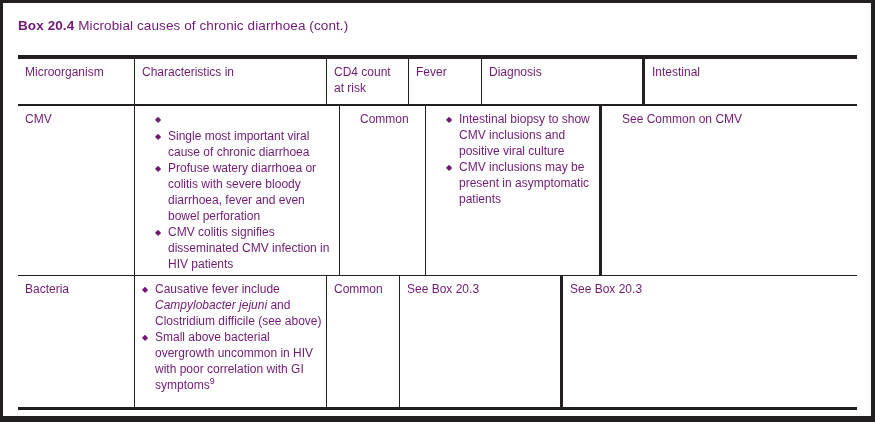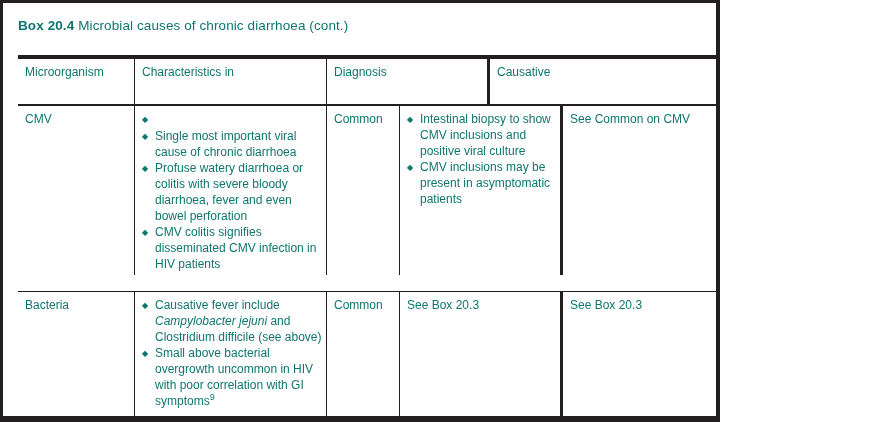--- a/index.html
+++ b/index.html
@@ -2,30 +2,30 @@
 <html><head>
 <meta charset="utf-8">
 <style>
   html, body {
     margin: 0;
     padding: 0;
     background: #ffffff;
   }
   #page {
     position: relative;
-    width: 720px;
+    width: 875px;
     height: 422px;
     box-sizing: border-box;
     background: #ffffff;
     border-style: solid;
     border-color: #231f20;
     border-width: 3px 4px 6px 3px;
     overflow: hidden;
     font-family: "Liberation Sans", sans-serif;
-    color: #0f766e;
+    color: #701a75;
   }
   #box-title {
     margin: 14px 0 0 15px;
     font-size: 13.5px;
     line-height: 17px;
     letter-spacing: 0.1px;
   }
   #box-title .bold { font-weight: bold; }
 
   #box-table {
@@ -36,22 +36,22 @@
     border-bottom: 3px solid #231f20;
     font-size: 12px;
     line-height: 16px;
   }
   .trow { display: flex; align-items: stretch; }
   .trow.header {
     border-top: 4px solid #231f20;
     border-bottom: 2px solid #231f20;
     min-height: 45px;
   }
-  .trow.body + .trow.body { border-top: 1.5px solid #231f20; margin-top: 16px; }
-  .trow.r0 { min-height: 167px; }
+  .trow.body + .trow.body { border-top: 1.5px solid #231f20; }
+  .trow.r0 { min-height: 167px; gap: 13px; }
   .trow.r1 { min-height: 131px; }
 
   .cell {
     box-sizing: border-box;
     padding: 5px 4px 3px 7px;
     border-right: 1.2px solid #231f20;
     overflow: hidden;
   }
   .cell.c0 { width: 117px; }
   .cell.c1 { width: 192px; }
@@ -82,25 +82,32 @@
   </div>
 
   <div id="box-table">
     <div class="trow header">
         <div class="cell c0">
           <div>Microorganism</div>
         </div>
         <div class="cell c1">
           <div>Characteristics in</div>
         </div>
+        <div class="cell c2">
+          <div>CD4 count</div>
+          <div>at risk</div>
+        </div>
+        <div class="cell c3">
+          <div>Fever</div>
+        </div>
         <div class="cell c4">
           <div>Diagnosis</div>
         </div>
         <div class="cell c5">
-          <div>Causative</div>
+          <div>Intestinal</div>
         </div>
       </div>
 
   <div class="trow body r0">
         <div class="cell c0">CMV</div>
         <div class="cell c1">
           <div class="li">
             <span class="marker">◆</span>
           </div>
           <div class="li">

